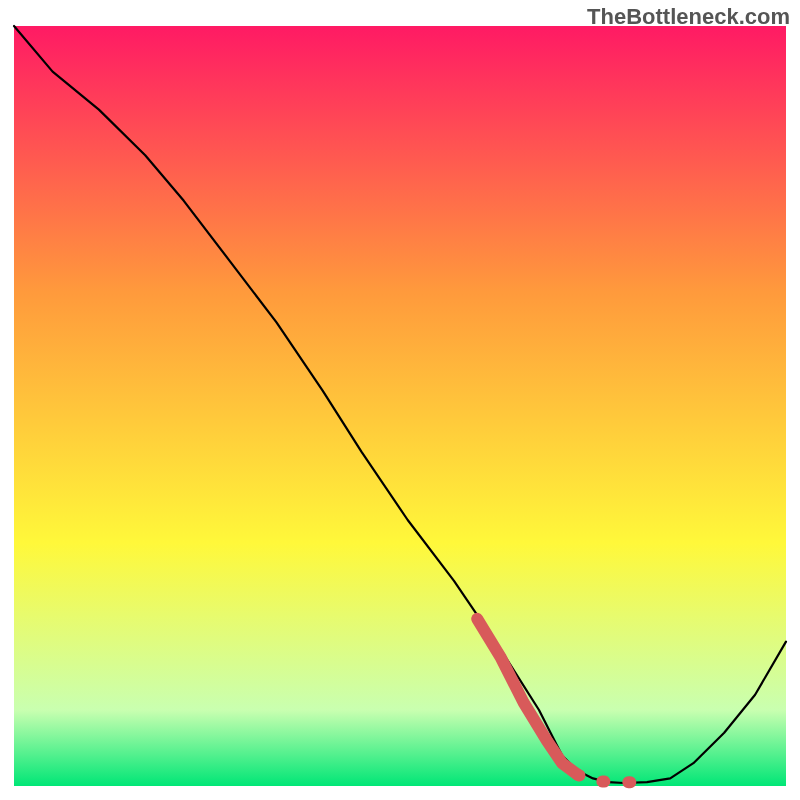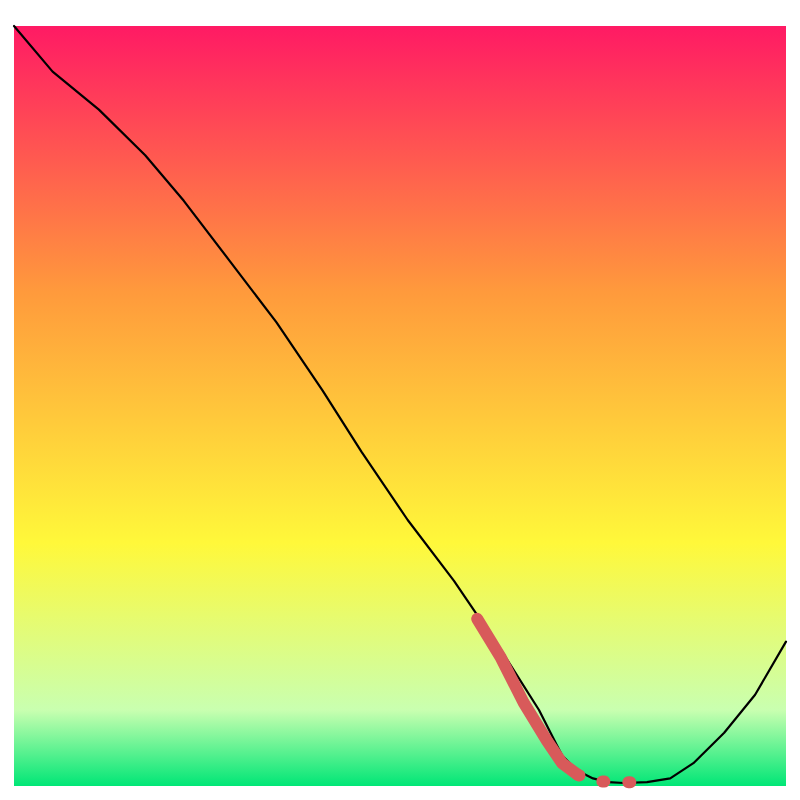--- a/index.html
+++ b/index.html
@@ -27,20 +27,21 @@
   svg.plot {
     position: absolute;
     top: 0;
     left: 0;
   }
 </style>
 </head>
 <body>
 <div class="container">
 
+<div class="watermark">TheBottleneck.com</div>
 
 <svg class="plot" width="800" height="800" viewBox="0 0 800 800">
   <defs>
     <linearGradient id="bg-grad" x1="0" y1="0" x2="0" y2="1">
       <stop id="g0" offset="0%" stop-color="#ff1a64"></stop>
       <stop id="g1" offset="35%" stop-color="#ff9a3c"></stop>
       <stop id="g2" offset="68%" stop-color="#fff83a"></stop>
       <stop id="g3" offset="90%" stop-color="#c9ffb0"></stop>
       <stop id="g4" offset="100%" stop-color="#00e676"></stop>
     </linearGradient>

